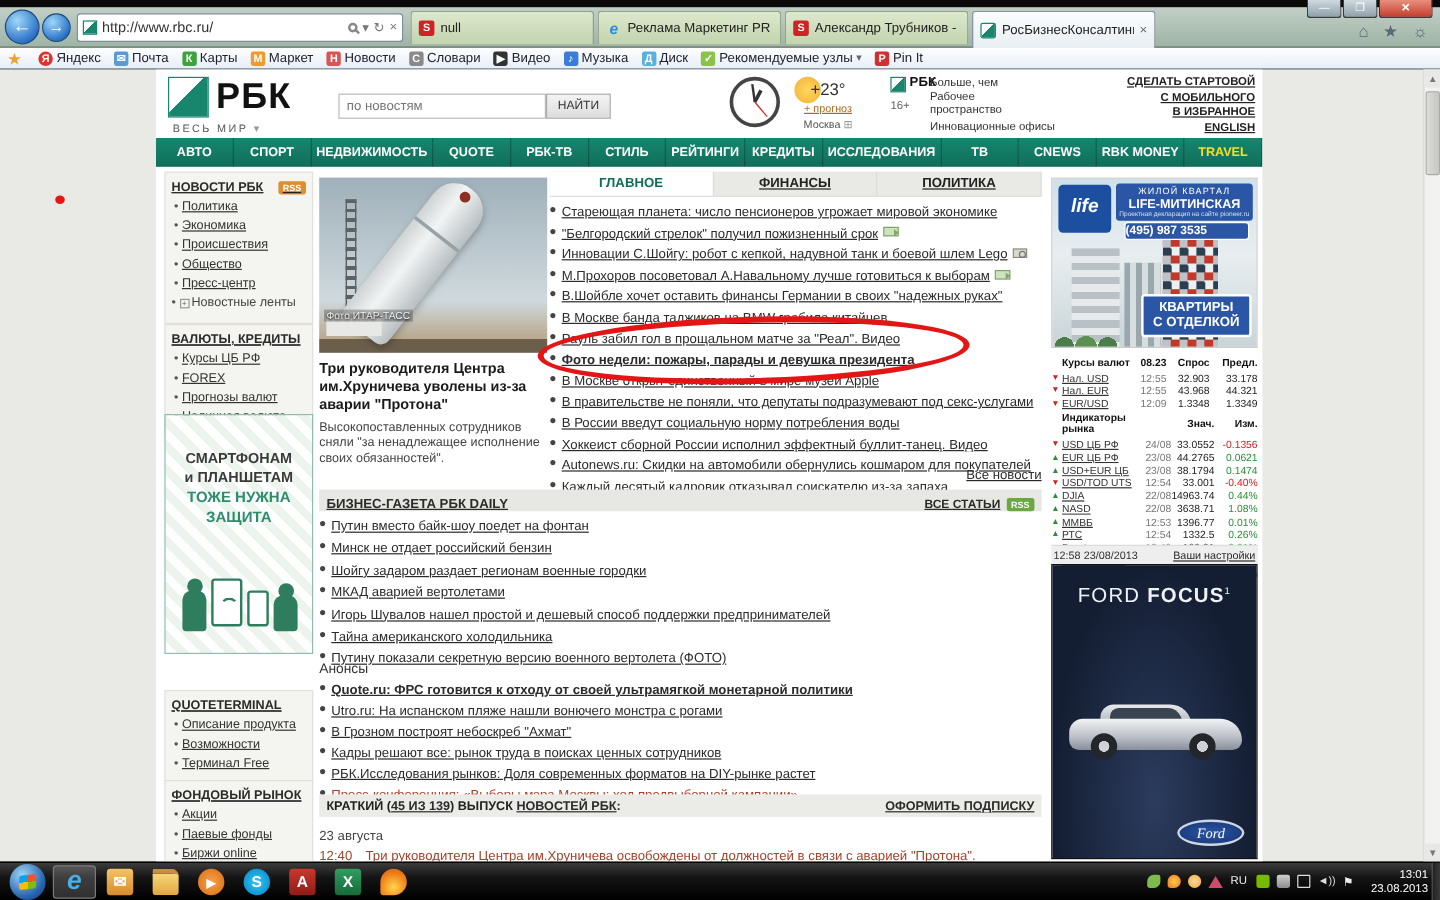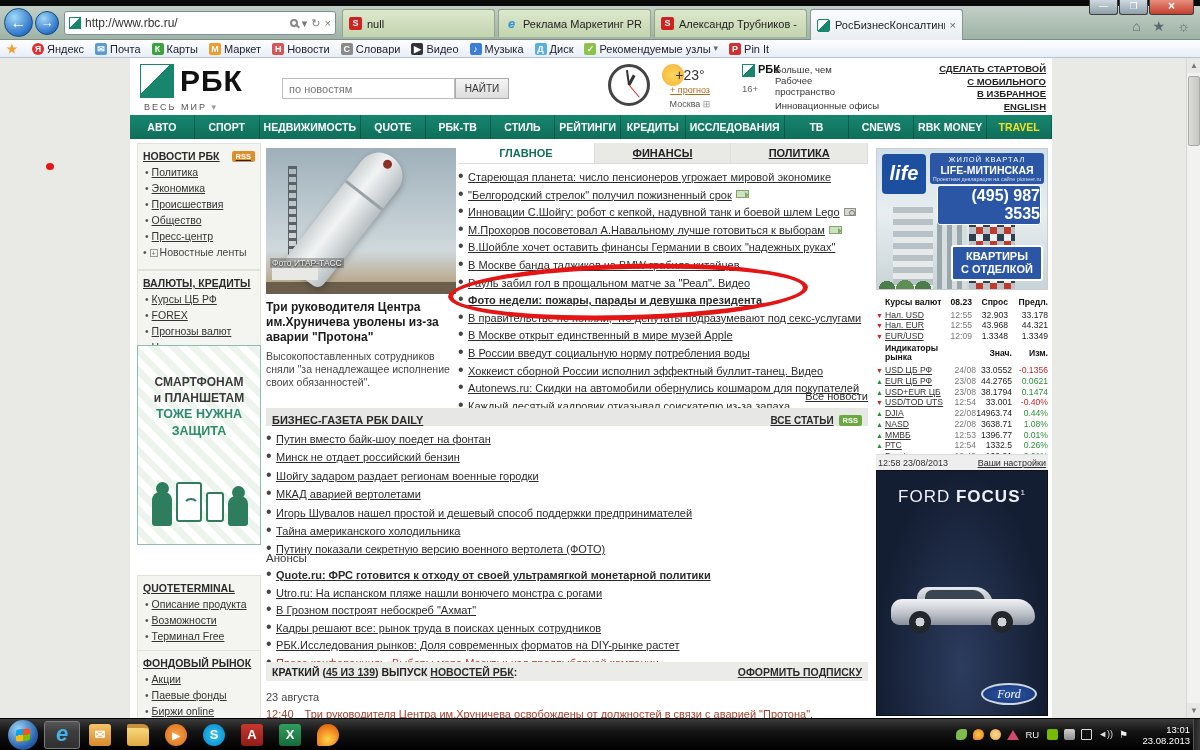--- a/index.html
+++ b/index.html
@@ -161,26 +161,26 @@
   .alist a{font-size:11px;color:#2b2b2b}
   .alist a.bold{font-weight:bold}
   .alist a.red{color:#b03a22}
 
   .digest{position:absolute;left:136px;top:604px;width:602px;height:19px;background:#ebebe8;display:flex;align-items:center;justify-content:space-between;padding:0 6px;font-size:10.5px;font-weight:bold}
   .digest .sub{text-decoration:underline}
   .ddate{position:absolute;left:136px;top:633px;font-size:11px;color:#444}
   .dnews{position:absolute;left:136px;top:650px;font-size:11px;color:#9a4a2e;white-space:nowrap}
   .dnews a{color:#a5402a;margin-left:8px}
   .adlife{position:absolute;left:746px;top:90px;width:172px;height:142px;background:linear-gradient(#cfe0ea,#e8eef0 45%,#c9d4d8);border:1px solid #ccc;overflow:hidden}
-  .lf-logo{position:absolute;left:5px;top:5px;width:44px;height:40px;background:#1d4fa0;border-radius:4px;color:#fff;font-size:20px;font-style:italic;font-weight:bold;text-align:center;line-height:38px}
+  .lf-logo{position:absolute;left:5px;top:5px;width:44px;height:40px;background:#1d4fa0;border-radius:4px;color:#fff;font-size:16px;font-style:italic;font-weight:bold;text-align:center;line-height:38px}
   .lf-head{position:absolute;left:53px;top:4px;right:3px;background:#2b56a5;color:#fff;text-align:center;border-radius:3px;padding:2px 0}
   .lf-head .a{font-size:7.5px;letter-spacing:1px}
   .lf-head .b{font-size:10.5px;font-weight:bold}
   .lf-head .c{font-size:5.5px;opacity:.8}
-  .lf-phone{position:absolute;left:60px;top:36px;right:6px;background:#2b56a5;border:1px solid #fff;color:#fff;font-size:16px;font-weight:bold;text-align:right;border-radius:3px;padding:1px 0}
+  .lf-phone{position:absolute;left:60px;top:36px;right:6px;background:#2b56a5;border:1px solid #fff;color:#fff;font-size:10px;font-weight:bold;text-align:left;border-radius:3px;padding:1px 0}
   .bldg{position:absolute;bottom:0;width:40px;top:58px}
   .bldg.b1{left:16px;background:repeating-linear-gradient(#b8c2c6 0 6px,#e6eaea 6px 12px)}
   .bldg.b2{left:92px;width:46px;top:50px;background:conic-gradient(#c0392b 0 25%,#ecf0f1 0 50%,#2c3e50 0 75%,#bdc3c7 0) 0 0/14px 14px}
   .bldg.b3{left:60px;width:30px;top:70px;background:repeating-linear-gradient(90deg,#9aa7ad 0 5px,#d7dee0 5px 10px)}
   .trees{position:absolute;left:0;bottom:0;width:60px;height:14px;background:radial-gradient(circle at 10px 14px,#4a7d4a 8px,transparent 8px),radial-gradient(circle at 28px 14px,#5d8f54 9px,transparent 9px),radial-gradient(circle at 46px 14px,#4a7d4a 8px,transparent 8px)}
   .lf-badge{position:absolute;right:4px;bottom:8px;background:#2b56a5;border:2px solid #fff;color:#fff;font-size:11px;font-weight:bold;text-align:center;padding:3px 8px;border-radius:3px;line-height:13px}
 
   .curtbl{position:absolute;left:746px;top:238px;width:172px;font-size:8.6px;color:#333}
   .crow,.cirow,.chead,.cihead{display:flex;align-items:center;line-height:9.6px;margin-bottom:1.2px}
   .chead,.cihead{font-weight:bold;color:#111;margin:2px 0 3px}
@@ -508,23 +508,23 @@
         <li><a class="hl-a">М.Прохоров посоветовал А.Навальному лучше готовиться к выборам</a><span class="hl-ic video"></span></li>
 
         <li><a class="hl-a">В.Шойбле хочет оставить финансы Германии в своих "надежных руках"</a></li>
 
         <li><a class="hl-a">В Москве банда таджиков на BMW грабила китайцев</a></li>
 
         <li><a class="hl-a">Рауль забил гол в прощальном матче за "Реал". Видео</a></li>
 
         <li><a class="hl-a bold">Фото недели: пожары, парады и девушка президента</a></li>
 
+        <li><a class="hl-a">В Москве открыт единственный в мире музей Apple</a></li>
+
         <li><a class="hl-a">В правительстве не поняли, что депутаты подразумевают под секс-услугами</a></li>
-
-        <li><a class="hl-a">В Москве открыт единственный в мире музей Apple</a></li>
 
         <li><a class="hl-a">В России введут социальную норму потребления воды</a></li>
 
         <li><a class="hl-a">Хоккеист сборной России исполнил эффектный буллит-танец. Видео</a></li>
 
         <li><a class="hl-a">Autonews.ru: Скидки на автомобили обернулись кошмаром для покупателей</a></li>
 
         <li><a class="hl-a">Каждый десятый кадровик отказывал соискателю из-за запаха</a></li>
       </ul>
     <div class="allnews"><a>Все новости</a></div>

